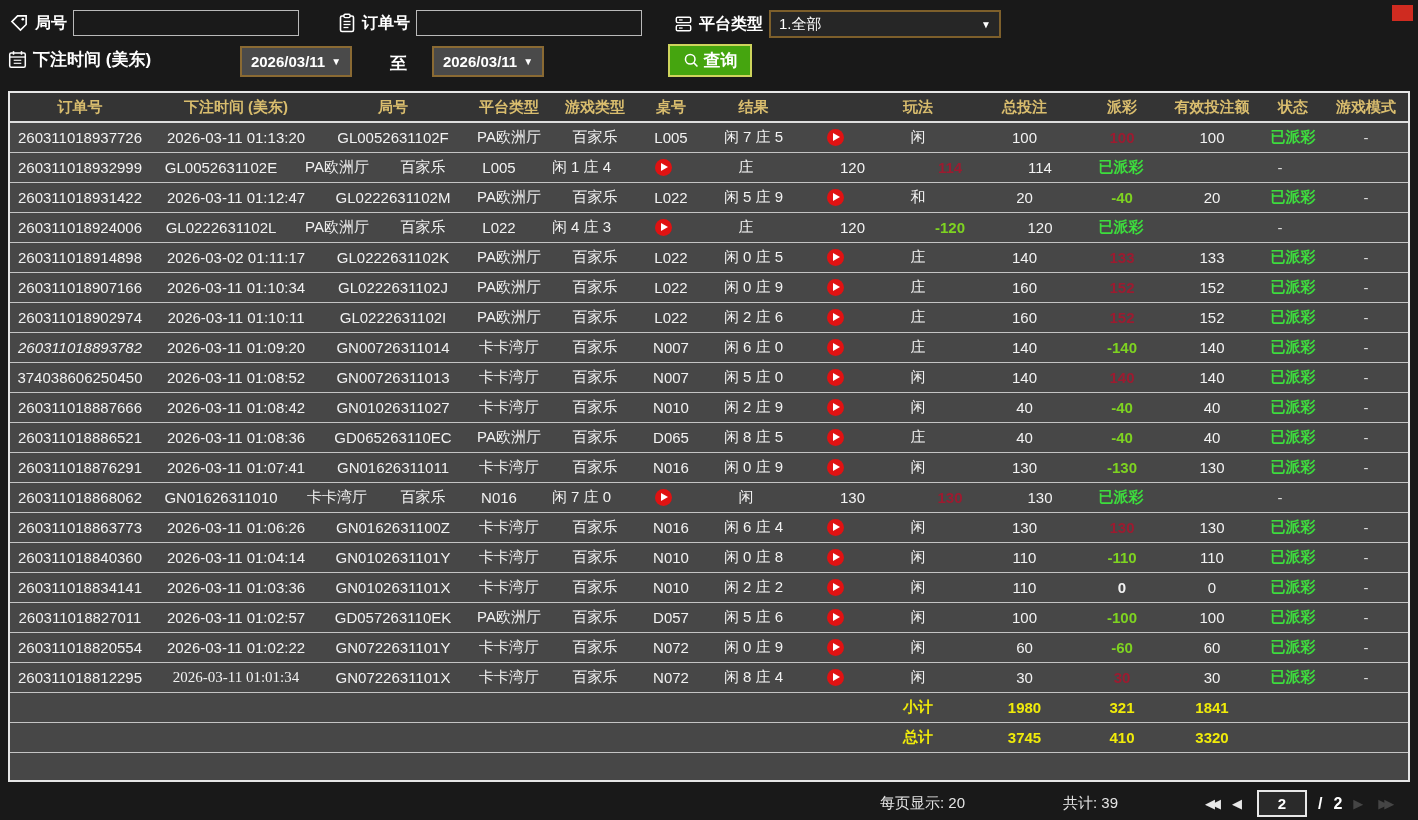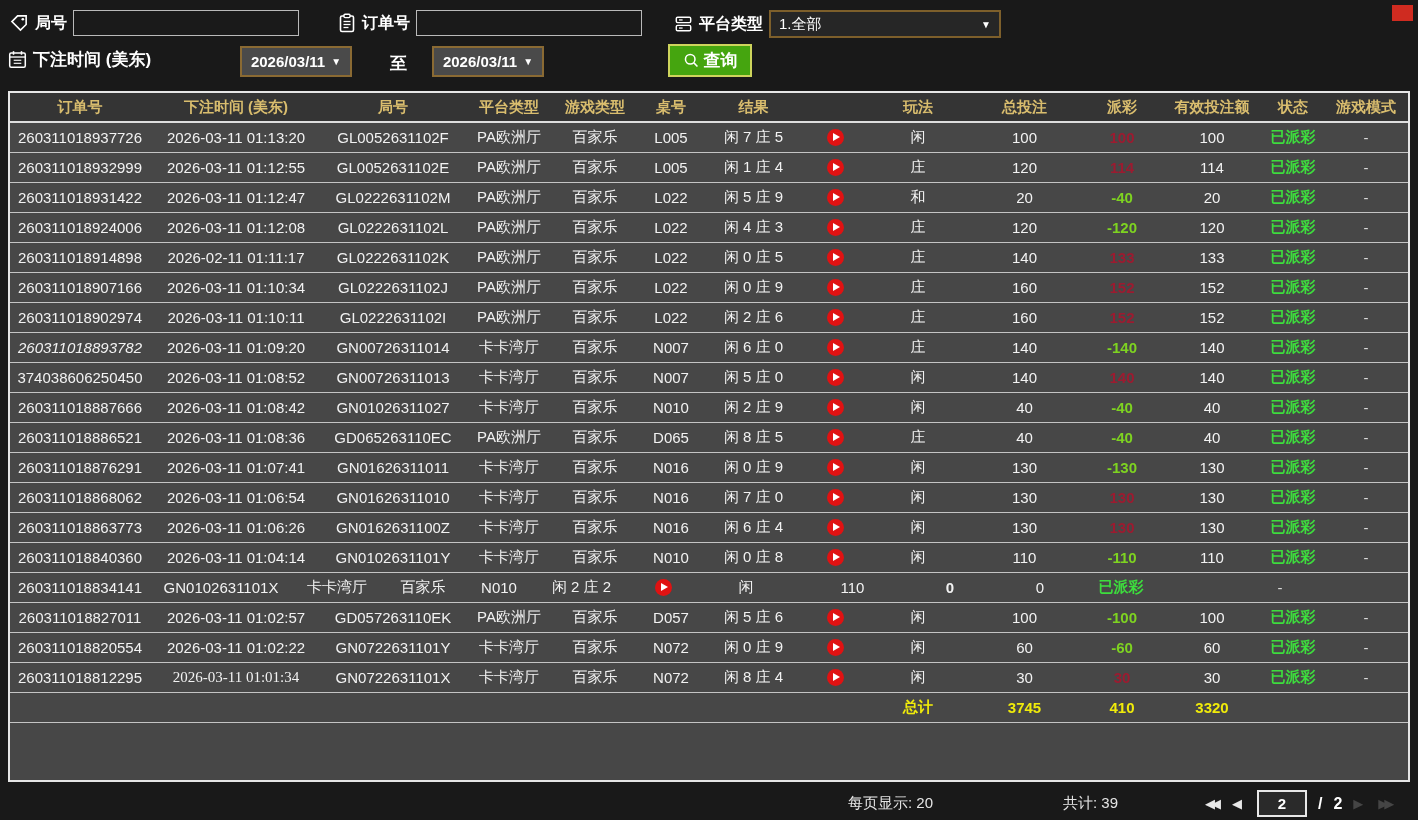--- a/index.html
+++ b/index.html
@@ -137,21 +137,20 @@
         </div>
         <div class="td" style="width: 98px;">闲</div>
         <div class="td" style="width: 115px;">100</div>
         <div class="td pay-win" style="width: 80px;">100</div>
         <div class="td" style="width: 100px;">100</div>
         <div class="td status" style="width: 62px;">已派彩</div>
         <div class="td mode" style="width: 86px; flex: 1 1 0%;">-</div>
       </div>
       <div class="tr">
         <div class="td" style="width: 140px;">260311018932999</div>
-        <div class="td" style="width: 172px;">2026-03-11 01:12:55</div>
         <div class="td" style="width: 142px;">GL0052631102E</div>
         <div class="td" style="width: 90px;">PA欧洲厅</div>
         <div class="td" style="width: 82px;">百家乐</div>
         <div class="td" style="width: 70px;">L005</div>
         <div class="td" style="width: 95px;">闲 1 庄 4</div>
         <div class="td" style="width: 68px;">
           <span class="play"></span>
         </div>
         <div class="td" style="width: 98px;">庄</div>
         <div class="td" style="width: 115px;">120</div>
@@ -173,39 +172,38 @@
         </div>
         <div class="td" style="width: 98px;">和</div>
         <div class="td" style="width: 115px;">20</div>
         <div class="td pay-loss" style="width: 80px;">-40</div>
         <div class="td" style="width: 100px;">20</div>
         <div class="td status" style="width: 62px;">已派彩</div>
         <div class="td mode" style="width: 86px; flex: 1 1 0%;">-</div>
       </div>
       <div class="tr">
         <div class="td" style="width: 140px;">260311018924006</div>
-        <div class="td" style="width: 172px;">2026-03-11 01:12:08</div>
         <div class="td" style="width: 142px;">GL0222631102L</div>
         <div class="td" style="width: 90px;">PA欧洲厅</div>
         <div class="td" style="width: 82px;">百家乐</div>
         <div class="td" style="width: 70px;">L022</div>
         <div class="td" style="width: 95px;">闲 4 庄 3</div>
         <div class="td" style="width: 68px;">
           <span class="play"></span>
         </div>
         <div class="td" style="width: 98px;">庄</div>
         <div class="td" style="width: 115px;">120</div>
         <div class="td pay-loss" style="width: 80px;">-120</div>
         <div class="td" style="width: 100px;">120</div>
         <div class="td status" style="width: 62px;">已派彩</div>
         <div class="td mode" style="width: 86px; flex: 1 1 0%;">-</div>
       </div>
       <div class="tr">
         <div class="td" style="width: 140px;">260311018914898</div>
-        <div class="td" style="width: 172px;">2026-02-11 01:11:17</div>
+        <div class="td" style="width: 172px;">2026-03-02 01:11:17</div>
         <div class="td" style="width: 142px;">GL0222631102K</div>
         <div class="td" style="width: 90px;">PA欧洲厅</div>
         <div class="td" style="width: 82px;">百家乐</div>
         <div class="td" style="width: 70px;">L022</div>
         <div class="td" style="width: 95px;">闲 0 庄 5</div>
         <div class="td" style="width: 68px;">
           <span class="play"></span>
         </div>
         <div class="td" style="width: 98px;">庄</div>
         <div class="td" style="width: 115px;">140</div>
@@ -335,21 +333,20 @@
         </div>
         <div class="td" style="width: 98px;">闲</div>
         <div class="td" style="width: 115px;">130</div>
         <div class="td pay-loss" style="width: 80px;">-130</div>
         <div class="td" style="width: 100px;">130</div>
         <div class="td status" style="width: 62px;">已派彩</div>
         <div class="td mode" style="width: 86px; flex: 1 1 0%;">-</div>
       </div>
       <div class="tr">
         <div class="td" style="width: 140px;">260311018868062</div>
-        <div class="td" style="width: 172px;">2026-03-11 01:06:54</div>
         <div class="td" style="width: 142px;">GN01626311010</div>
         <div class="td" style="width: 90px;">卡卡湾厅</div>
         <div class="td" style="width: 82px;">百家乐</div>
         <div class="td" style="width: 70px;">N016</div>
         <div class="td" style="width: 95px;">闲 7 庄 0</div>
         <div class="td" style="width: 68px;">
           <span class="play"></span>
         </div>
         <div class="td" style="width: 98px;">闲</div>
         <div class="td" style="width: 115px;">130</div>
@@ -389,20 +386,21 @@
         </div>
         <div class="td" style="width: 98px;">闲</div>
         <div class="td" style="width: 115px;">110</div>
         <div class="td pay-loss" style="width: 80px;">-110</div>
         <div class="td" style="width: 100px;">110</div>
         <div class="td status" style="width: 62px;">已派彩</div>
         <div class="td mode" style="width: 86px; flex: 1 1 0%;">-</div>
       </div>
       <div class="tr">
         <div class="td" style="width: 140px;">260311018834141</div>
+        <div class="td" style="width: 172px;">2026-03-11 01:03:36</div>
         <div class="td" style="width: 142px;">GN0102631101X</div>
         <div class="td" style="width: 90px;">卡卡湾厅</div>
         <div class="td" style="width: 82px;">百家乐</div>
         <div class="td" style="width: 70px;">N010</div>
         <div class="td" style="width: 95px;">闲 2 庄 2</div>
         <div class="td" style="width: 68px;">
           <span class="play"></span>
         </div>
         <div class="td" style="width: 98px;">闲</div>
         <div class="td" style="width: 115px;">110</div>
@@ -457,20 +455,36 @@
         <div class="td" style="width: 95px;">闲 8 庄 4</div>
         <div class="td" style="width: 68px;">
           <span class="play"></span>
         </div>
         <div class="td" style="width: 98px;">闲</div>
         <div class="td" style="width: 115px;">30</div>
         <div class="td pay-win" style="width: 80px;">30</div>
         <div class="td" style="width: 100px;">30</div>
         <div class="td status" style="width: 62px;">已派彩</div>
         <div class="td mode" style="width: 86px; flex: 1 1 0%;">-</div>
+      </div>
+      <div class="tr tot">
+        <div class="td" style="width: 140px;"></div>
+        <div class="td" style="width: 172px;"></div>
+        <div class="td" style="width: 142px;"></div>
+        <div class="td" style="width: 90px;"></div>
+        <div class="td" style="width: 82px;"></div>
+        <div class="td" style="width: 70px;"></div>
+        <div class="td" style="width: 95px;"></div>
+        <div class="td" style="width: 68px;"></div>
+        <div class="td" style="width: 98px;">小计</div>
+        <div class="td" style="width: 115px;">1980</div>
+        <div class="td" style="width: 80px;">321</div>
+        <div class="td" style="width: 100px;">1841</div>
+        <div class="td" style="width: 62px;"></div>
+        <div class="td" style="width: 86px; flex: 1 1 0%;"></div>
       </div>
       <div class="tr tot">
         <div class="td" style="width: 140px;"></div>
         <div class="td" style="width: 172px;"></div>
         <div class="td" style="width: 142px;"></div>
         <div class="td" style="width: 90px;"></div>
         <div class="td" style="width: 82px;"></div>
         <div class="td" style="width: 70px;"></div>
         <div class="td" style="width: 95px;"></div>
         <div class="td" style="width: 68px;"></div>
@@ -479,21 +493,21 @@
         <div class="td" style="width: 80px;">410</div>
         <div class="td" style="width: 100px;">3320</div>
         <div class="td" style="width: 62px;"></div>
         <div class="td" style="width: 86px; flex: 1 1 0%;"></div>
       </div>
     </div>
   <div class="filler"></div>
 </div>
 
 <div>
-  <span class="pg-text" style="left:848px">每页显示: 20</span>
+  <span class="pg-text" style="left:880px">每页显示: 20</span>
   <span class="pg-text" style="left:1063px">共计: 39</span>
   <div class="pg-nav">
     <span class="arrow on">◀◀</span>
     <span class="arrow on" style="letter-spacing:0">◀</span>
     <input class="page-input" value="2" style="">
     <span class="slash">/</span>
     <span class="slash">2</span>
     <span class="arrow off" style="letter-spacing:0">▶</span>
     <span class="arrow off">▶▶</span>
   </div>

